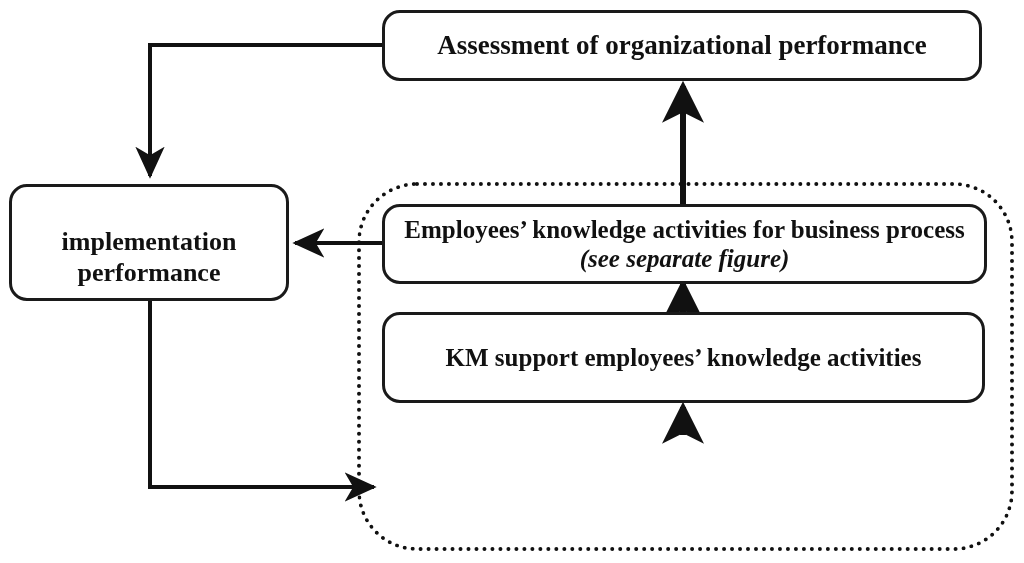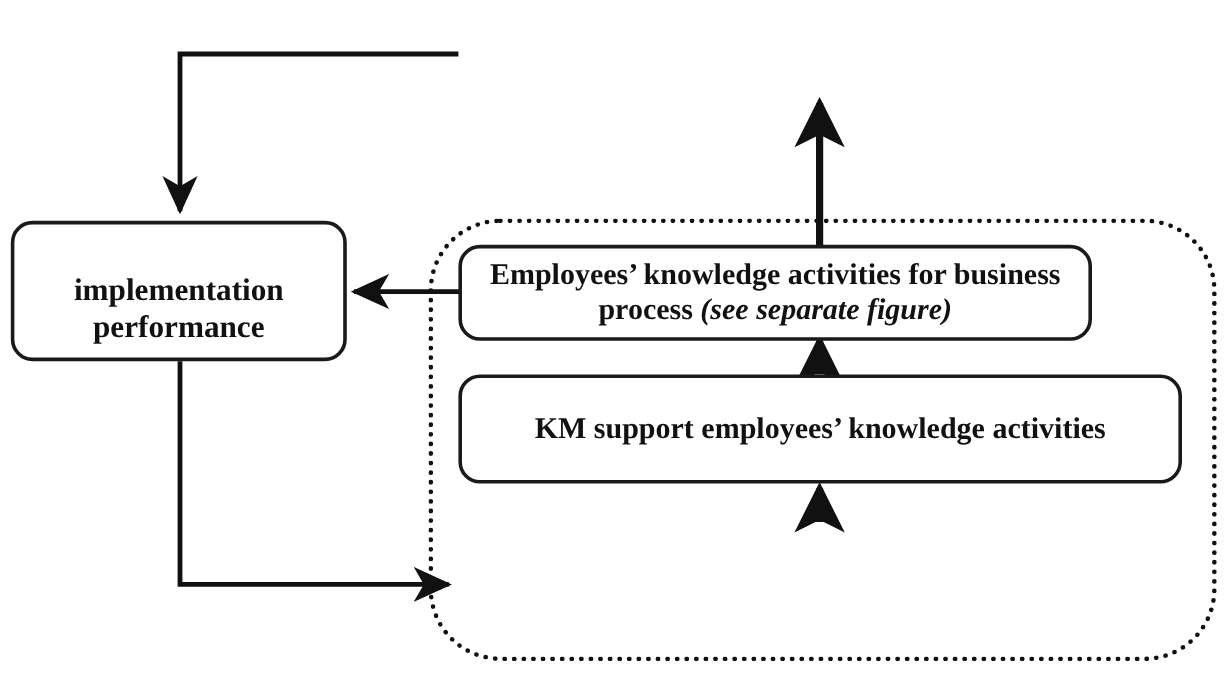--- a/index.html
+++ b/index.html
@@ -60,21 +60,21 @@
   
   #node-org-perf {
     left: 382px; top: 10px; width: 600px; height: 71px;
     font-size: 27px;
   }
   #node-km-assess {
     left: 9px; top: 184px; width: 280px; height: 117px;
     font-size: 26px;
   }
   #node-emp-knowledge {
-    left: 382px; top: 204px; width: 528px; height: 80px;
+    left: 382px; top: 204px; width: 605px; height: 80px;
     font-size: 25px;
   }
   #node-km-support {
     left: 382px; top: 312px; width: 603px; height: 91px;
     font-size: 25px;
   }
   #node-org-support {
     left: 382px; top: 435px; width: 603px; height: 96px;
     font-size: 25px;
   }
@@ -117,20 +117,23 @@
       <path d="M 382 45 L 150 45 L 150 176" fill="none" stroke="#111111" stroke-width="4" marker-end="url(#arrow-thin)"></path>
     </g>
 
     <g>
       <path d="M 150 301 L 150 487 L 374 487" fill="none" stroke="#111111" stroke-width="4" marker-end="url(#arrow-thin)"></path>
     </g>
   </svg>
 
   <div id="group-box"></div>
 
+  <div class="node" id="node-org-perf">
+    <span class="node-text">Assessment of organizational performance</span>
+  </div>
 
   <div class="node" id="node-km-assess">
     <span class="node-text">
       <br>
       <span>implementation</span><br>
       <span>performance</span>
     </span>
   </div>
 
   <div class="node" id="node-emp-knowledge">

